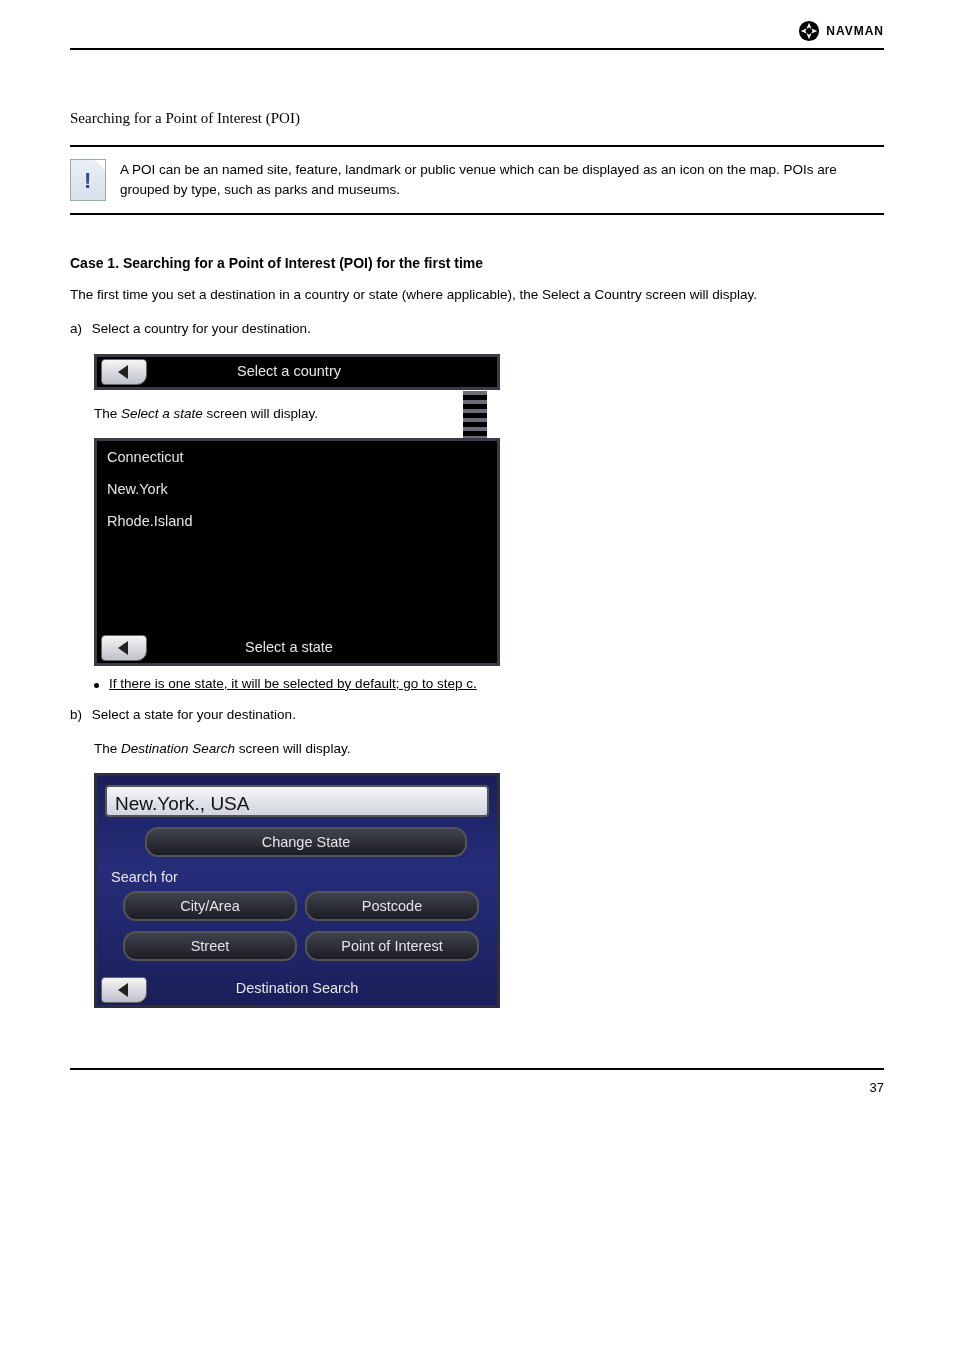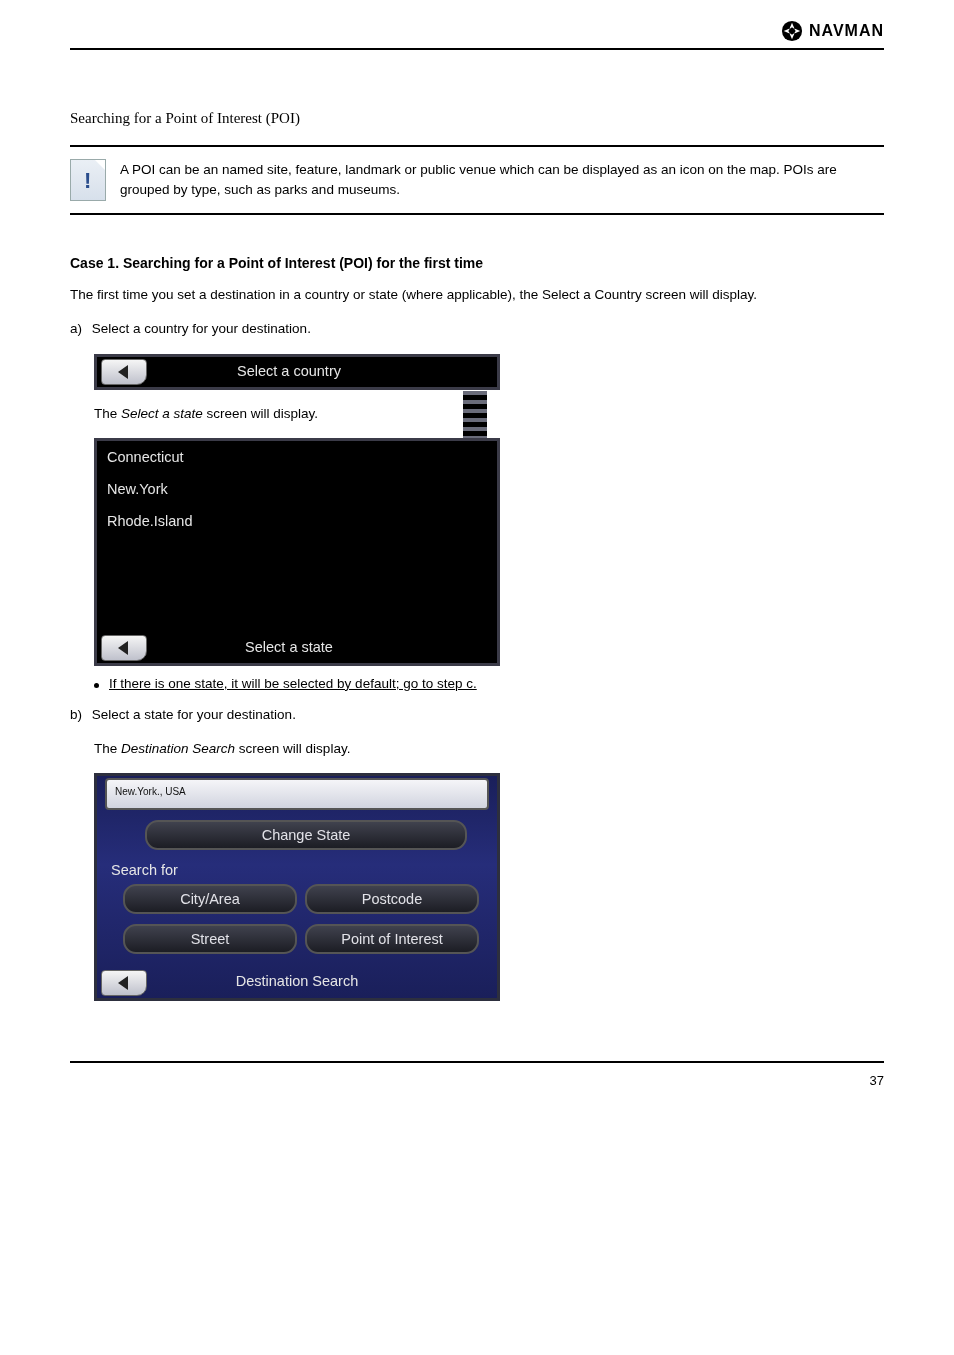--- a/index.html
+++ b/index.html
@@ -27,21 +27,21 @@
     align-items: center;
     gap: 6px;
   }
   .brand-icon {
     width: 22px;
     height: 22px;
   }
   .brand-text {
     font-weight: 800;
     letter-spacing: 1px;
-    font-size: 16px;
+    font-size: 12px;
   }
   .section-title {
     margin-top: 60px;
     font-family: Georgia, serif;
     font-size: 15px;
     font-weight: normal;
   }
   .note-box {
     border-top: 2px solid #000;
     border-bottom: 2px solid #000;
@@ -186,27 +186,27 @@
     width: 406px;
     margin-top: 14px;
     margin-left: 24px;
     background: linear-gradient(#1a1f5a, #262d7a 40%, #1a1f5a);
     border: 3px solid #2d2f3e;
     color: #e6e6e6;
     position: relative;
     padding-bottom: 0;
   }
   .panel-field {
-    margin: 2px 8px 0 8px;
+    margin: 9px 8px 0 8px;
     background: linear-gradient(#f5f5f8, #d1d4df);
     color: #111;
     border: 2px solid #555;
     border-radius: 4px;
     padding: 6px 8px;
-    font-size: 10px;
+    font-size: 19px;
     height: 32px;
   }
   .btn {
     background: linear-gradient(#40424e, #1c1d24);
     border: 2px solid #555;
     border-radius: 13px;
     color: #e2e2e8;
     font-size: 14.5px;
     height: 30px;
     display: flex;

